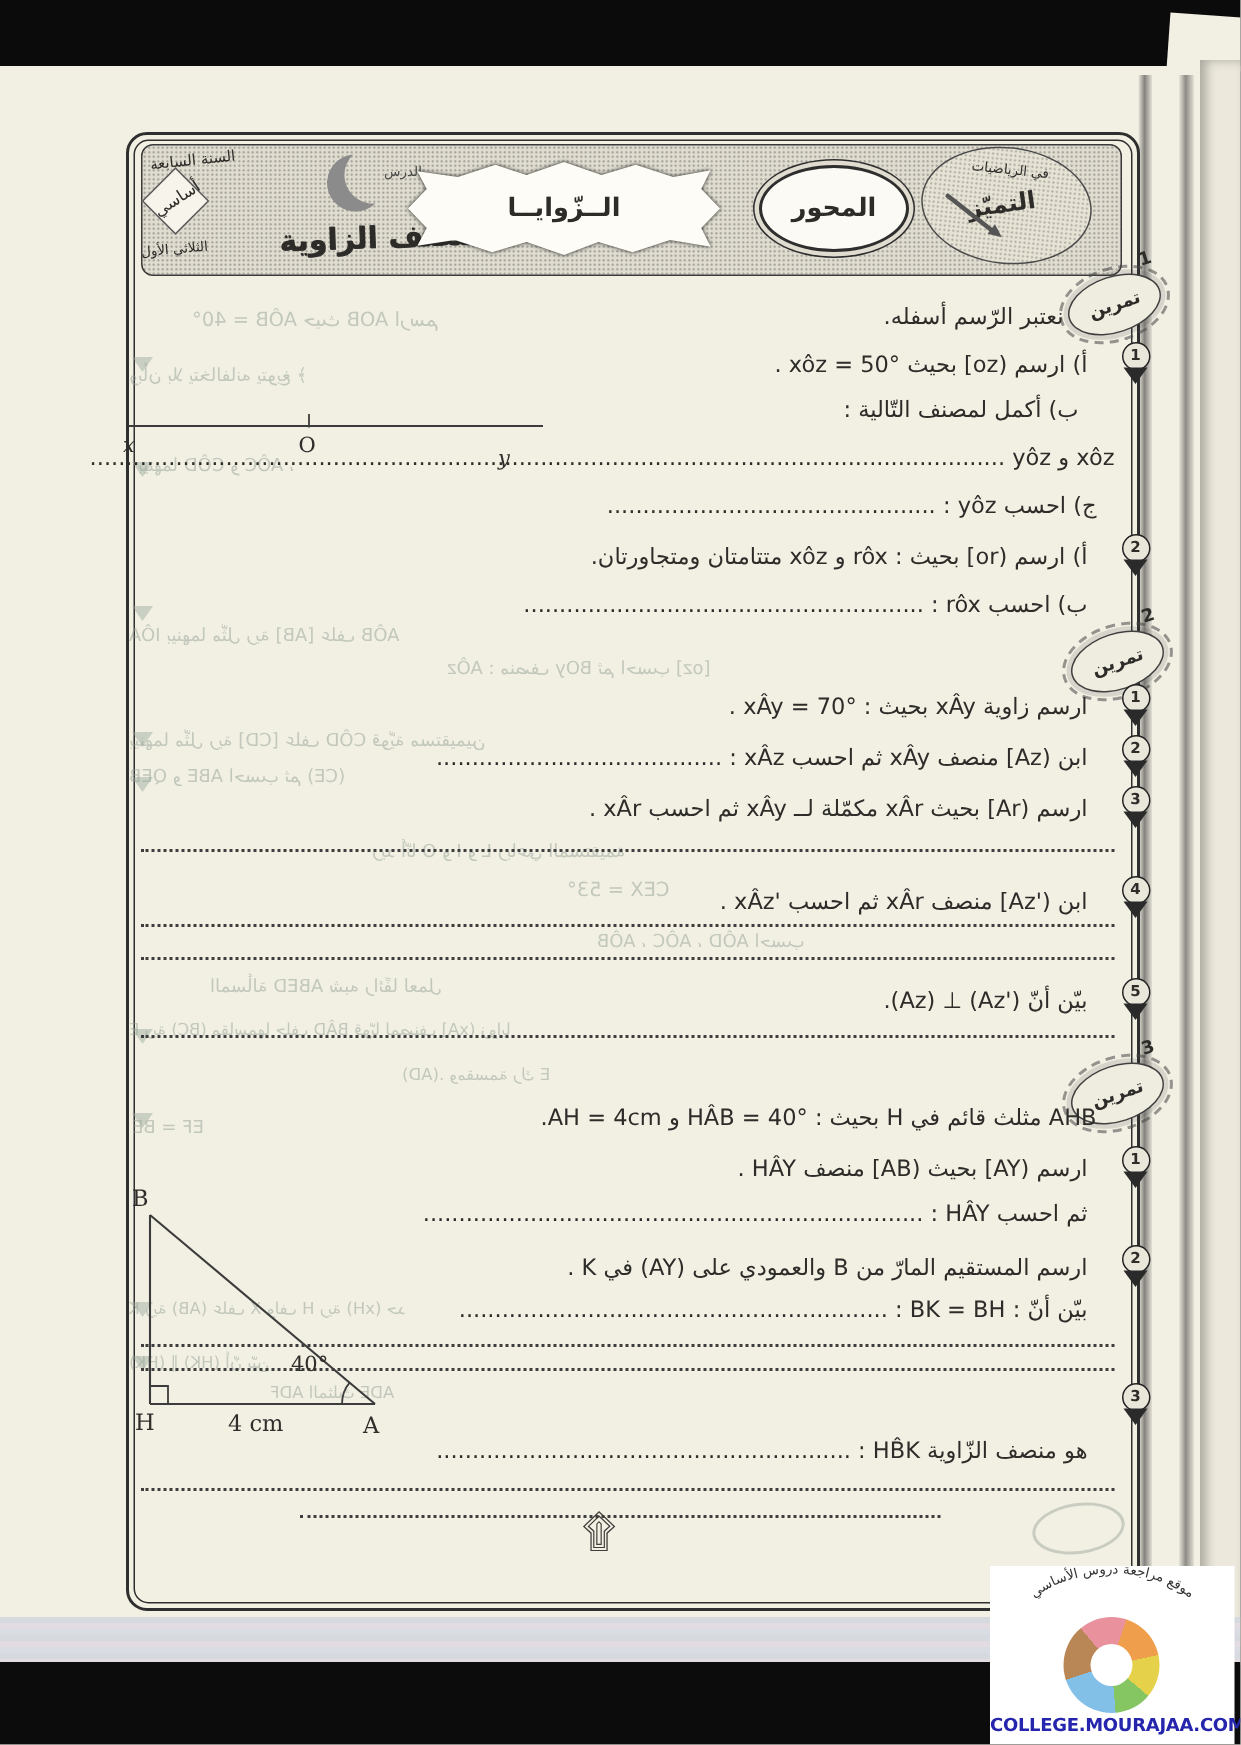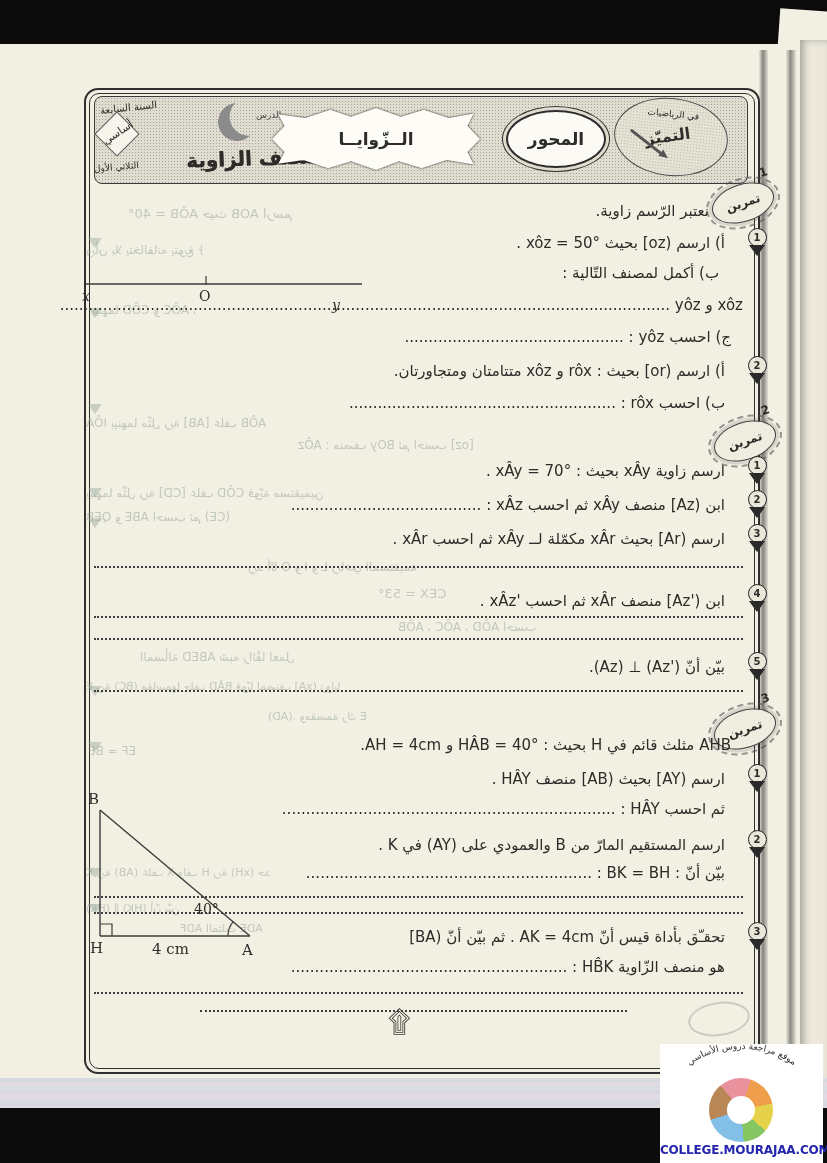--- a/index.html
+++ b/index.html
@@ -135,21 +135,21 @@
   <div class="abs brand-oval">
     <div class="brand-l1">في الرياضيات</div>
     <div class="brand-l2">التميّز</div>
     <div class="quill"></div>
   </div>
 
   <div class="badge" style="top:184px;right:52px;">
     <span>تمرين</span>
     <span class="badge-num">1</span>
   </div>
-  <div class="ln" style="top:202px;right:118px;">نعتبر الرّسم زاوية.</div>
+  <div class="ln" style="top:202px;right:118px;">نعتبر الرّسم أسفله.</div>
 
   <div class="narrow" style="top:228px;right:58px;">
     <div class="ncirc">1</div>
       <div class="ntri"></div>
   </div>
   <div class="ln" style="top:234px;right:102px;">أ) ارسم ⁦[oz)⁩ بحيث ⁦xôz = 50°⁩ .</div>
 
   <div class="ln" style="top:264px;right:108px;">ب) أكمل لمصنف التّالية :</div>
 
   <svg class="figsvg" style="left:78px;top:270px;" width="300" height="46" viewBox="0 0 300 46">
@@ -232,21 +232,20 @@
   <div class="ln" style="top:836px;right:102px;">ارسم المستقيم المارّ من ⁦B⁩ والعمودي على ⁦(AY)⁩ في ⁦K⁩ .</div>
   <div class="ln" style="top:864px;right:102px;">بيّن أنّ : ⁦BK = BH⁩ : ............................................................</div>
 
   <div class="rule" style="top:896px;"></div>
   <div class="rule" style="top:912px;"></div>
 
   <div class="narrow" style="top:922px;right:58px;">
     <div class="ncirc">3</div>
       <div class="ntri"></div>
   </div>
-  <div class="ln" style="top:928px;right:102px;">تحقـّق بأداة قيس أنّ ⁦AK = 4cm⁩ . ثم بيّن أنّ ⁦[BA)⁩</div>
   <div class="ln" style="top:958px;right:102px;">هو منصف الزّاوية ⁦HB̂K⁩ : ..........................................................</div>
 
   <div class="rule" style="top:992px;"></div>
   <div class="rule" style="top:1010px;left:200px;right:200px;"></div>
 
   <svg class="figsvg" style="left:82px;top:788px;" width="192" height="170" viewBox="0 0 192 170">
     <line x1="18" y1="22" x2="18" y2="148" stroke="#3c3c3c" stroke-width="1.4"></line>
     <line x1="18" y1="148" x2="168" y2="148" stroke="#3c3c3c" stroke-width="1.4"></line>
     <line x1="18" y1="22" x2="168" y2="148" stroke="#3c3c3c" stroke-width="1.4"></line>
     <polyline points="30,148 30,136 18,136" fill="none" stroke="#3c3c3c" stroke-width="1.2"></polyline>

